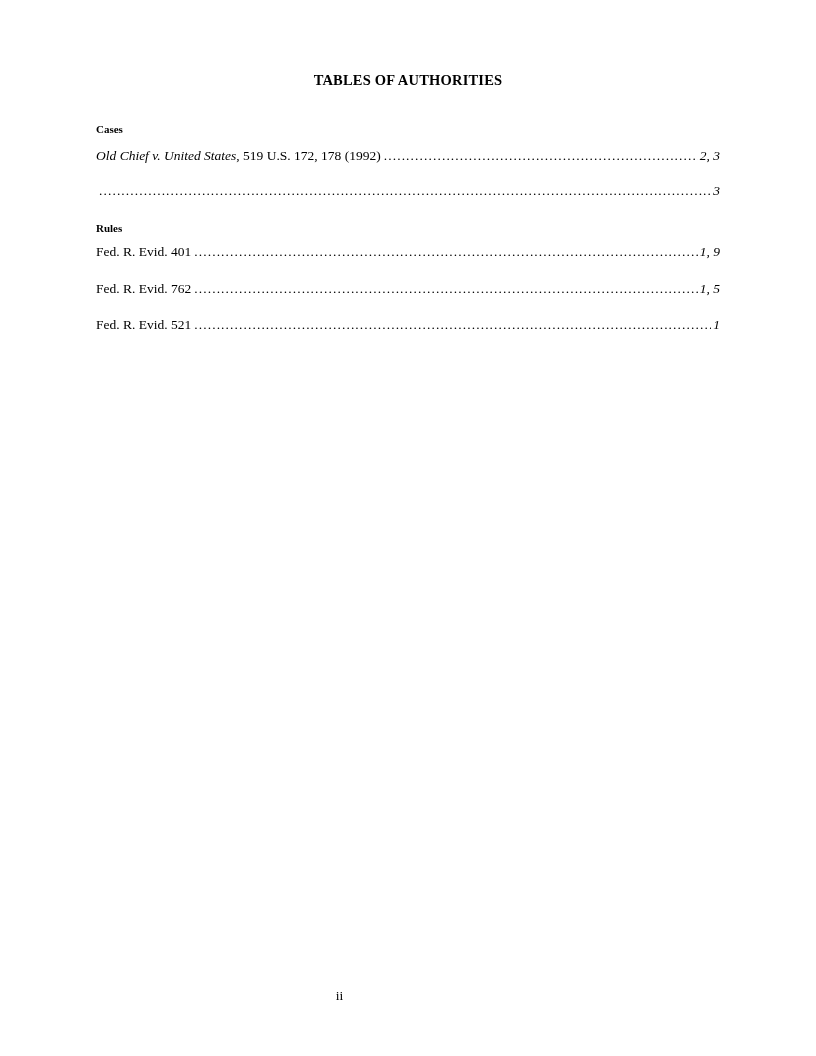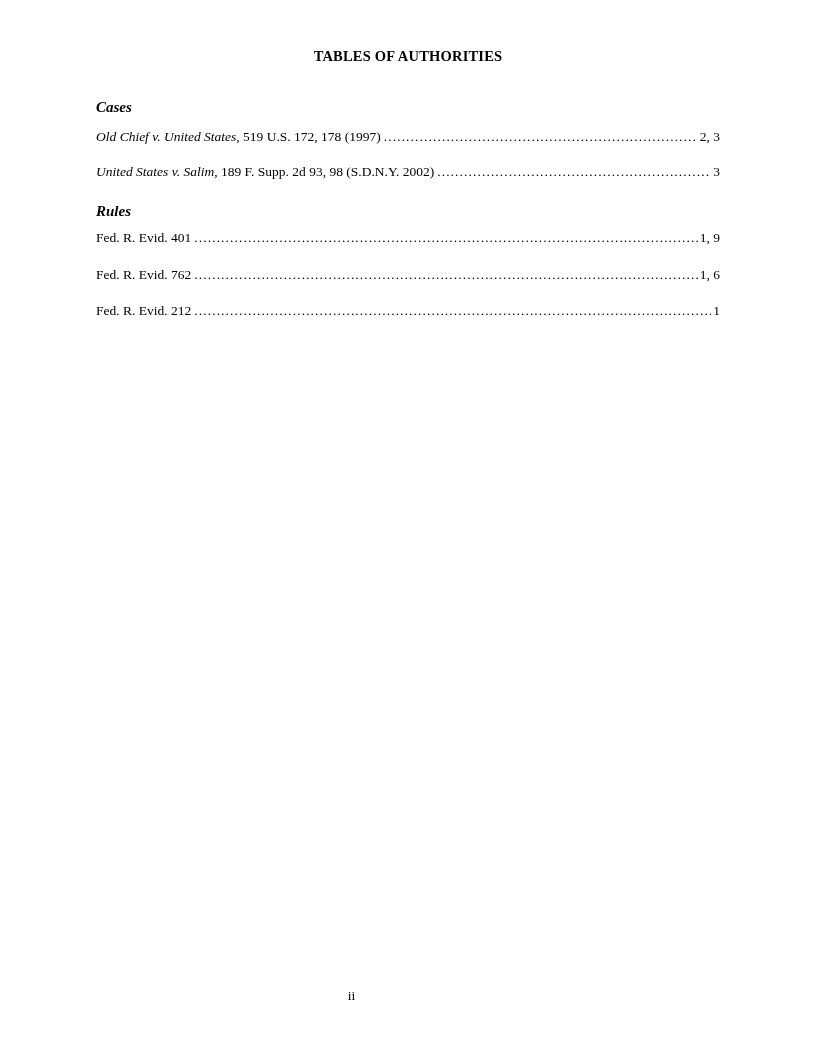--- a/index.html
+++ b/index.html
@@ -13,35 +13,34 @@
     font-family: "Liberation Serif", serif;
     color: #000000;
     position: relative;
     overflow: hidden;
   }
   .page {
     position: relative;
     width: 816px;
     height: 1056px;
     box-sizing: border-box;
-    padding: 48px 96px 60px 96px;
+    padding: 72px 96px 60px 96px;
   }
   .doc-title {
     text-align: center;
     font-weight: bold;
     font-size: 14.5px;
     letter-spacing: 0.2px;
     margin-top: 0px;
     margin-bottom: 34px;
   }
   .section-heading {
     font-weight: bold;
-    font-size: 15px;
+    font-size: 11px;
     margin: 0 0 12px 0;
-    font-style: italic;
   }
   .section-heading.rules {
     margin-top: 22px;
     margin-bottom: 9px;
   }
   .entry {
     display: flex;
     align-items: baseline;
     font-size: 13.5px;
     line-height: 1.35;
@@ -58,74 +57,74 @@
     overflow: hidden;
     white-space: nowrap;
     margin: 0 2px 0 3px;
     letter-spacing: 1.1px;
     font-size: 13.5px;
     color: #000;
   }
   .entry .pages {
     flex: 0 0 auto;
     text-align: right;
+    font-style: italic;
   }
   .rules-list .entry {
     margin-bottom: 18px;
   }
   .page-number {
     position: absolute;
     bottom: 52px;
-    left: 12px;
+    left: 0;
     width: 679px;
     text-align: center;
     font-size: 13.5px;
   }
 </style>
 </head>
 <body>
 
 <div class="page">
 
   <div class="doc-title">TABLES OF AUTHORITIES</div>
 
   <div>
     <div class="section-heading">Cases</div>
 
     <div class="entry">
-      <span class="label"><em>Old Chief v. United States</em><span>, 519 U.S. 172, 178 (1997)</span></span>
+      <span class="label"><em>Old Chief v. United States</em><span>, 519 U.S. 172, 178 (1992)</span></span>
       <span class="leader">..................................................................................................................................................</span>
       <span class="pages">2, 3</span>
     </div>
 
     <div class="entry">
-      <span class="label"><em>United States v. Salim</em><span>, 189 F. Supp. 2d 93, 98 (S.D.N.Y. 2002)</span></span>
       <span class="leader">..................................................................................................................................................</span>
       <span class="pages">3</span>
     </div>
   </div>
 
   <div>
     <div class="section-heading rules">Rules</div>
 
     <div class="rules-list">
       <div class="entry">
         <span class="label">Fed. R. Evid. 401</span>
         <span class="leader">..................................................................................................................................................</span>
         <span class="pages">1, 9</span>
       </div>
 
       <div class="entry">
         <span class="label">Fed. R. Evid. 762</span>
         <span class="leader">..................................................................................................................................................</span>
-        <span class="pages">1, 6</span>
+        <span class="pages">1, 5</span>
       </div>
 
       <div class="entry">
-        <span class="label">Fed. R. Evid. 212</span>
+        <span class="label">Fed. R. Evid. 521</span>
         <span class="leader">..................................................................................................................................................</span>
         <span class="pages">1</span>
       </div>
     </div>
   </div>
 
   <div class="page-number">ii</div>
 
 </div>
 

